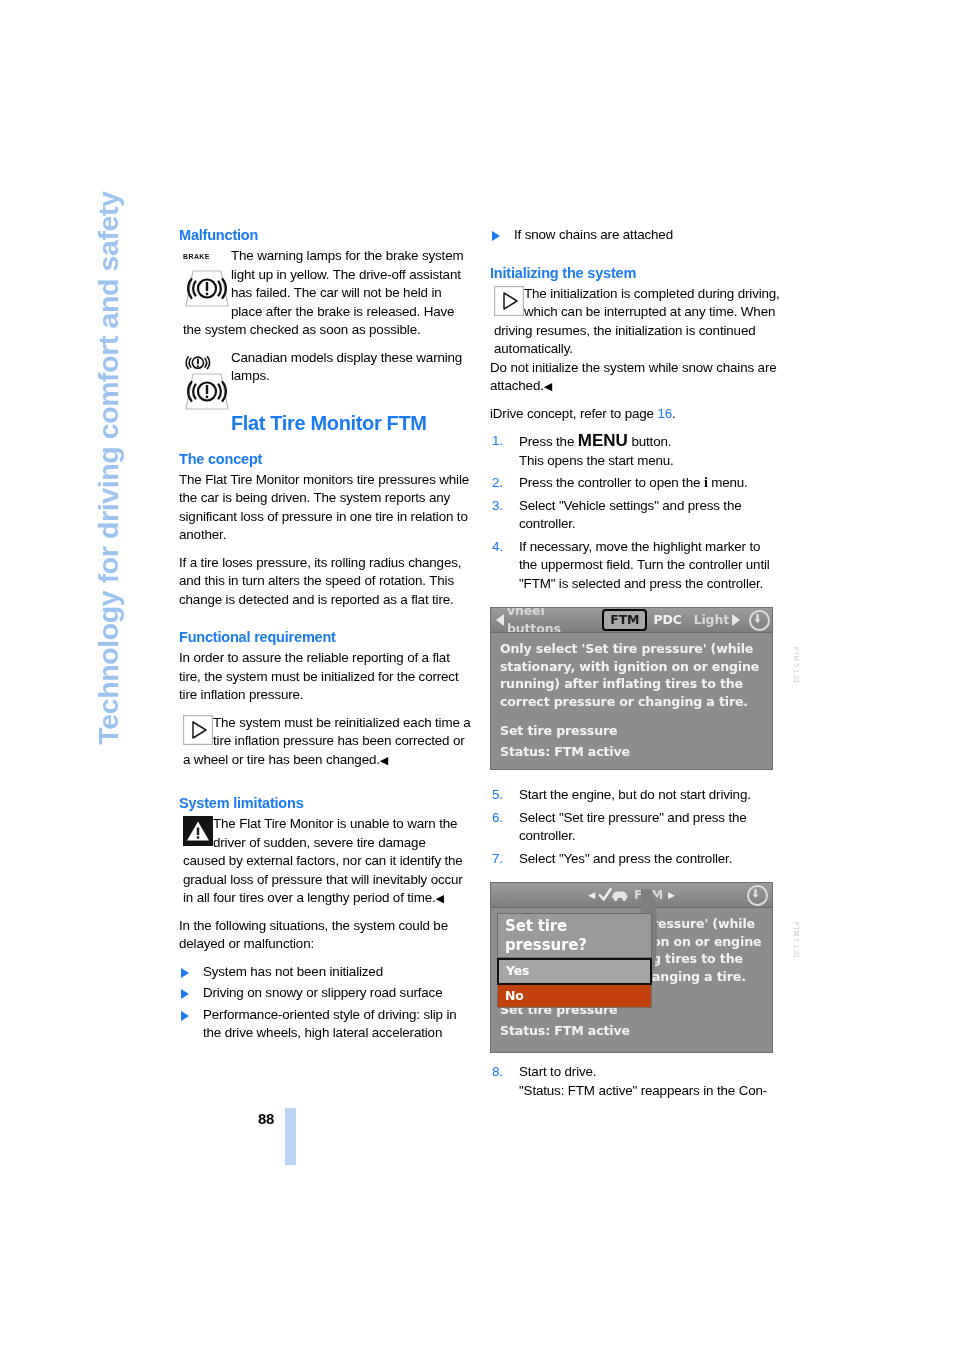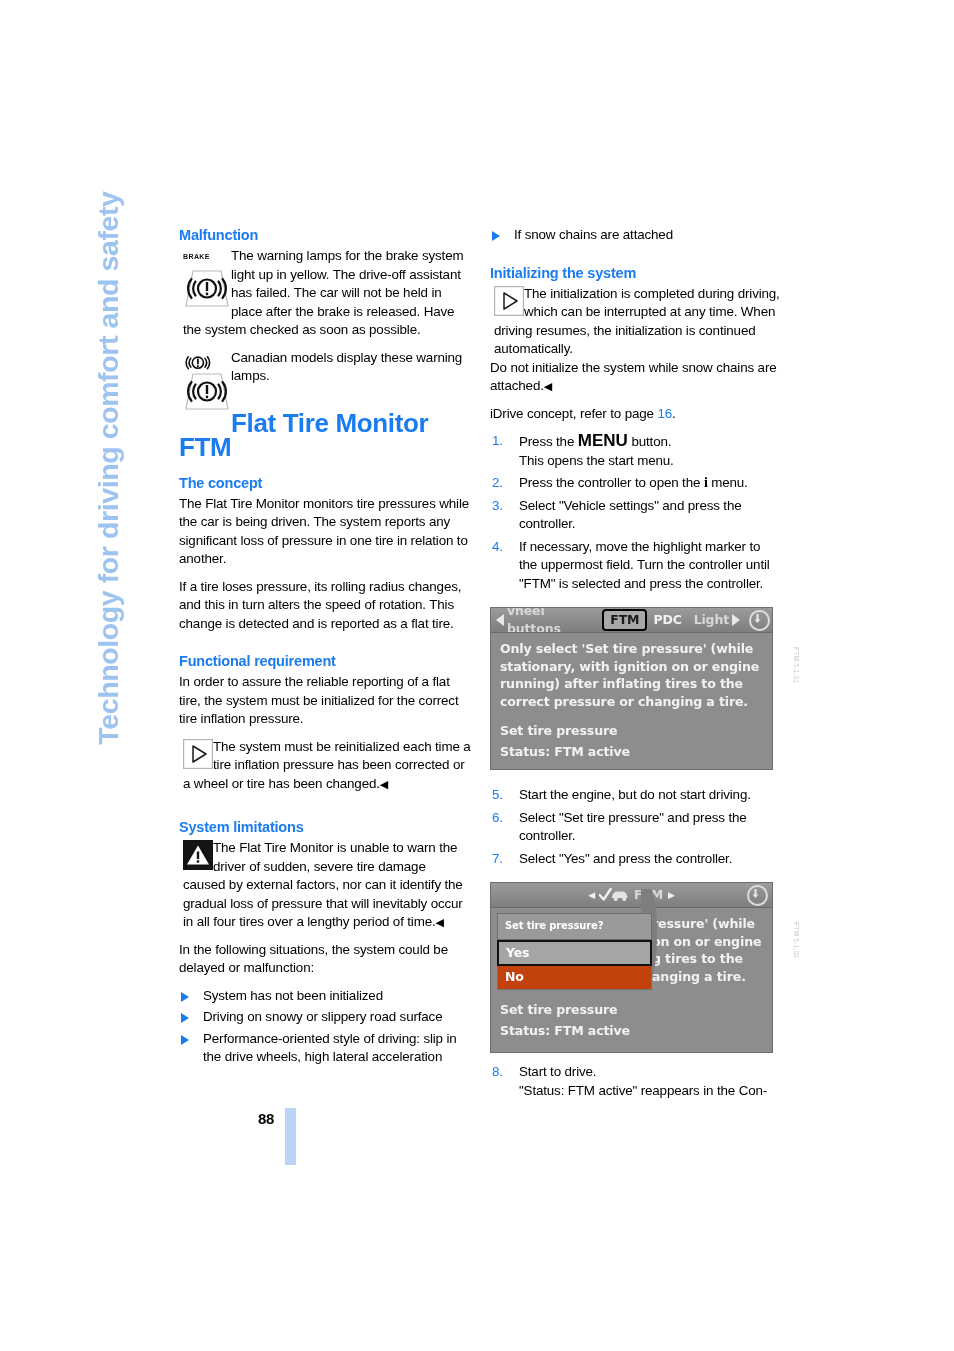--- a/index.html
+++ b/index.html
@@ -58,21 +58,21 @@
     width: 292px;
     font-size: 13.4px;
     line-height: 18.5px;
     letter-spacing: -0.15px;
   }
   .col-left  { left: 179px; }
   .col-right { left: 490px; }
 
   h2.section {
     color: #1a7cf0;
-    font-size: 26px;
+    font-size: 20px;
     font-weight: bold;
     margin: 0 0 5px 0;
     letter-spacing: -0.35px;
     line-height: 24px;
   }
   h3.sub {
     color: #1a7cf0;
     font-size: 14.5px;
     font-weight: bold;
     margin: 0 0 2px 0;
@@ -209,21 +209,21 @@
   .popup {
     position: absolute;
     left: 6px; top: 30px;
     width: 155px;
     z-index: 3;
   }
   .popup-title {
     background: #9a9a9a;
     border: 1px solid #6d6d6d;
     color: #ffffff;
-    font-size: 10px;
+    font-size: 15px;
     font-weight: bold;
     padding: 3px 7px;
   }
   .popup-item {
     background: #c2410c;
     border: 1px solid #737373;
     border-top: none;
     font-size: 12.5px;
     font-weight: bold;
     padding: 2px 7px;

